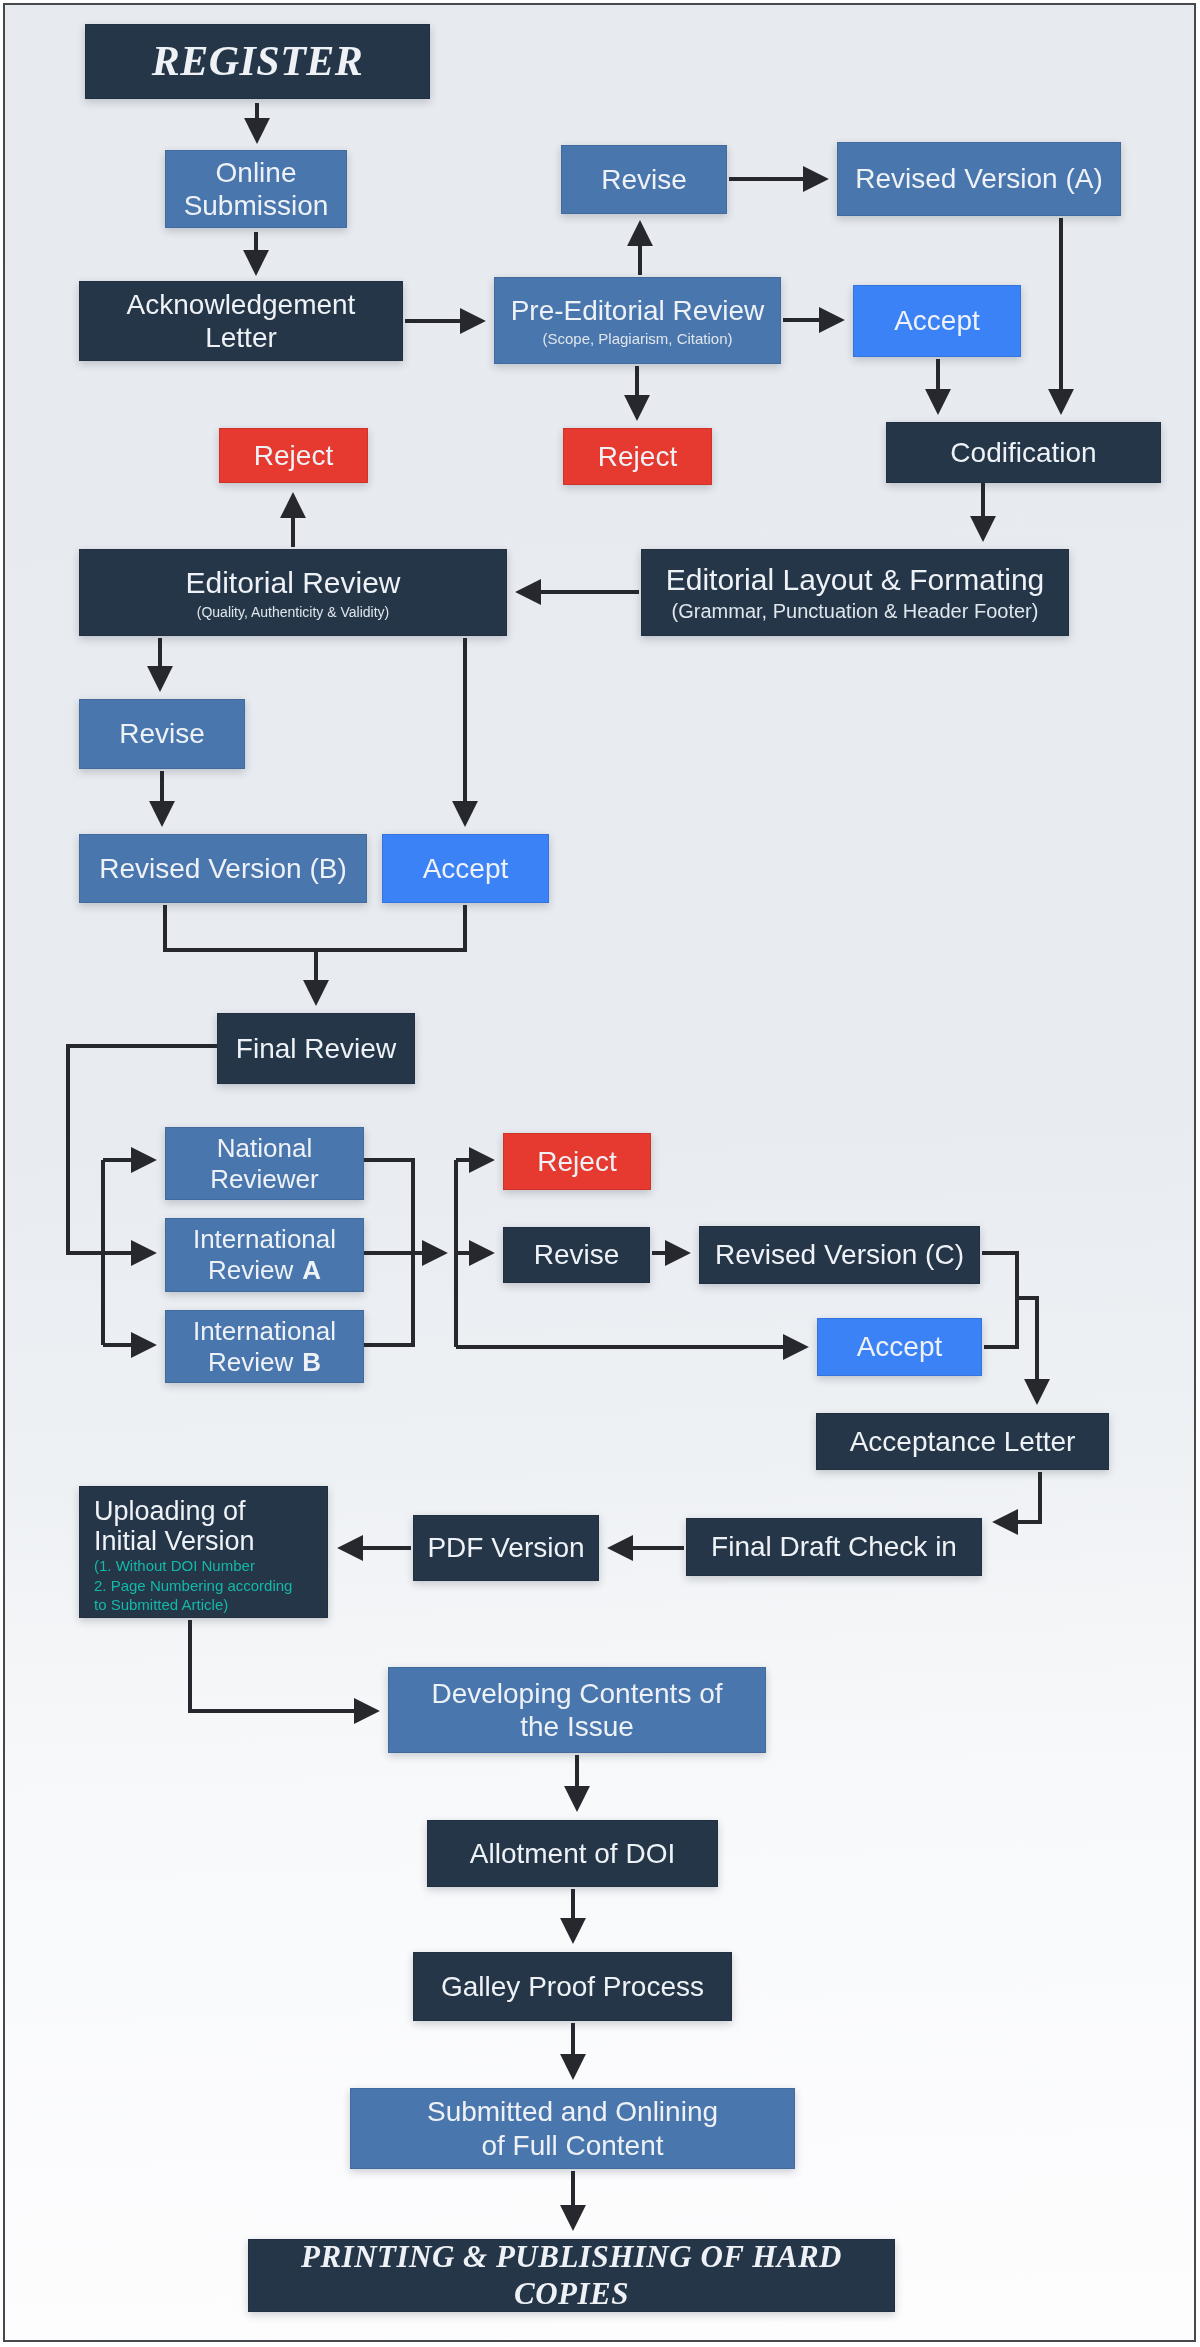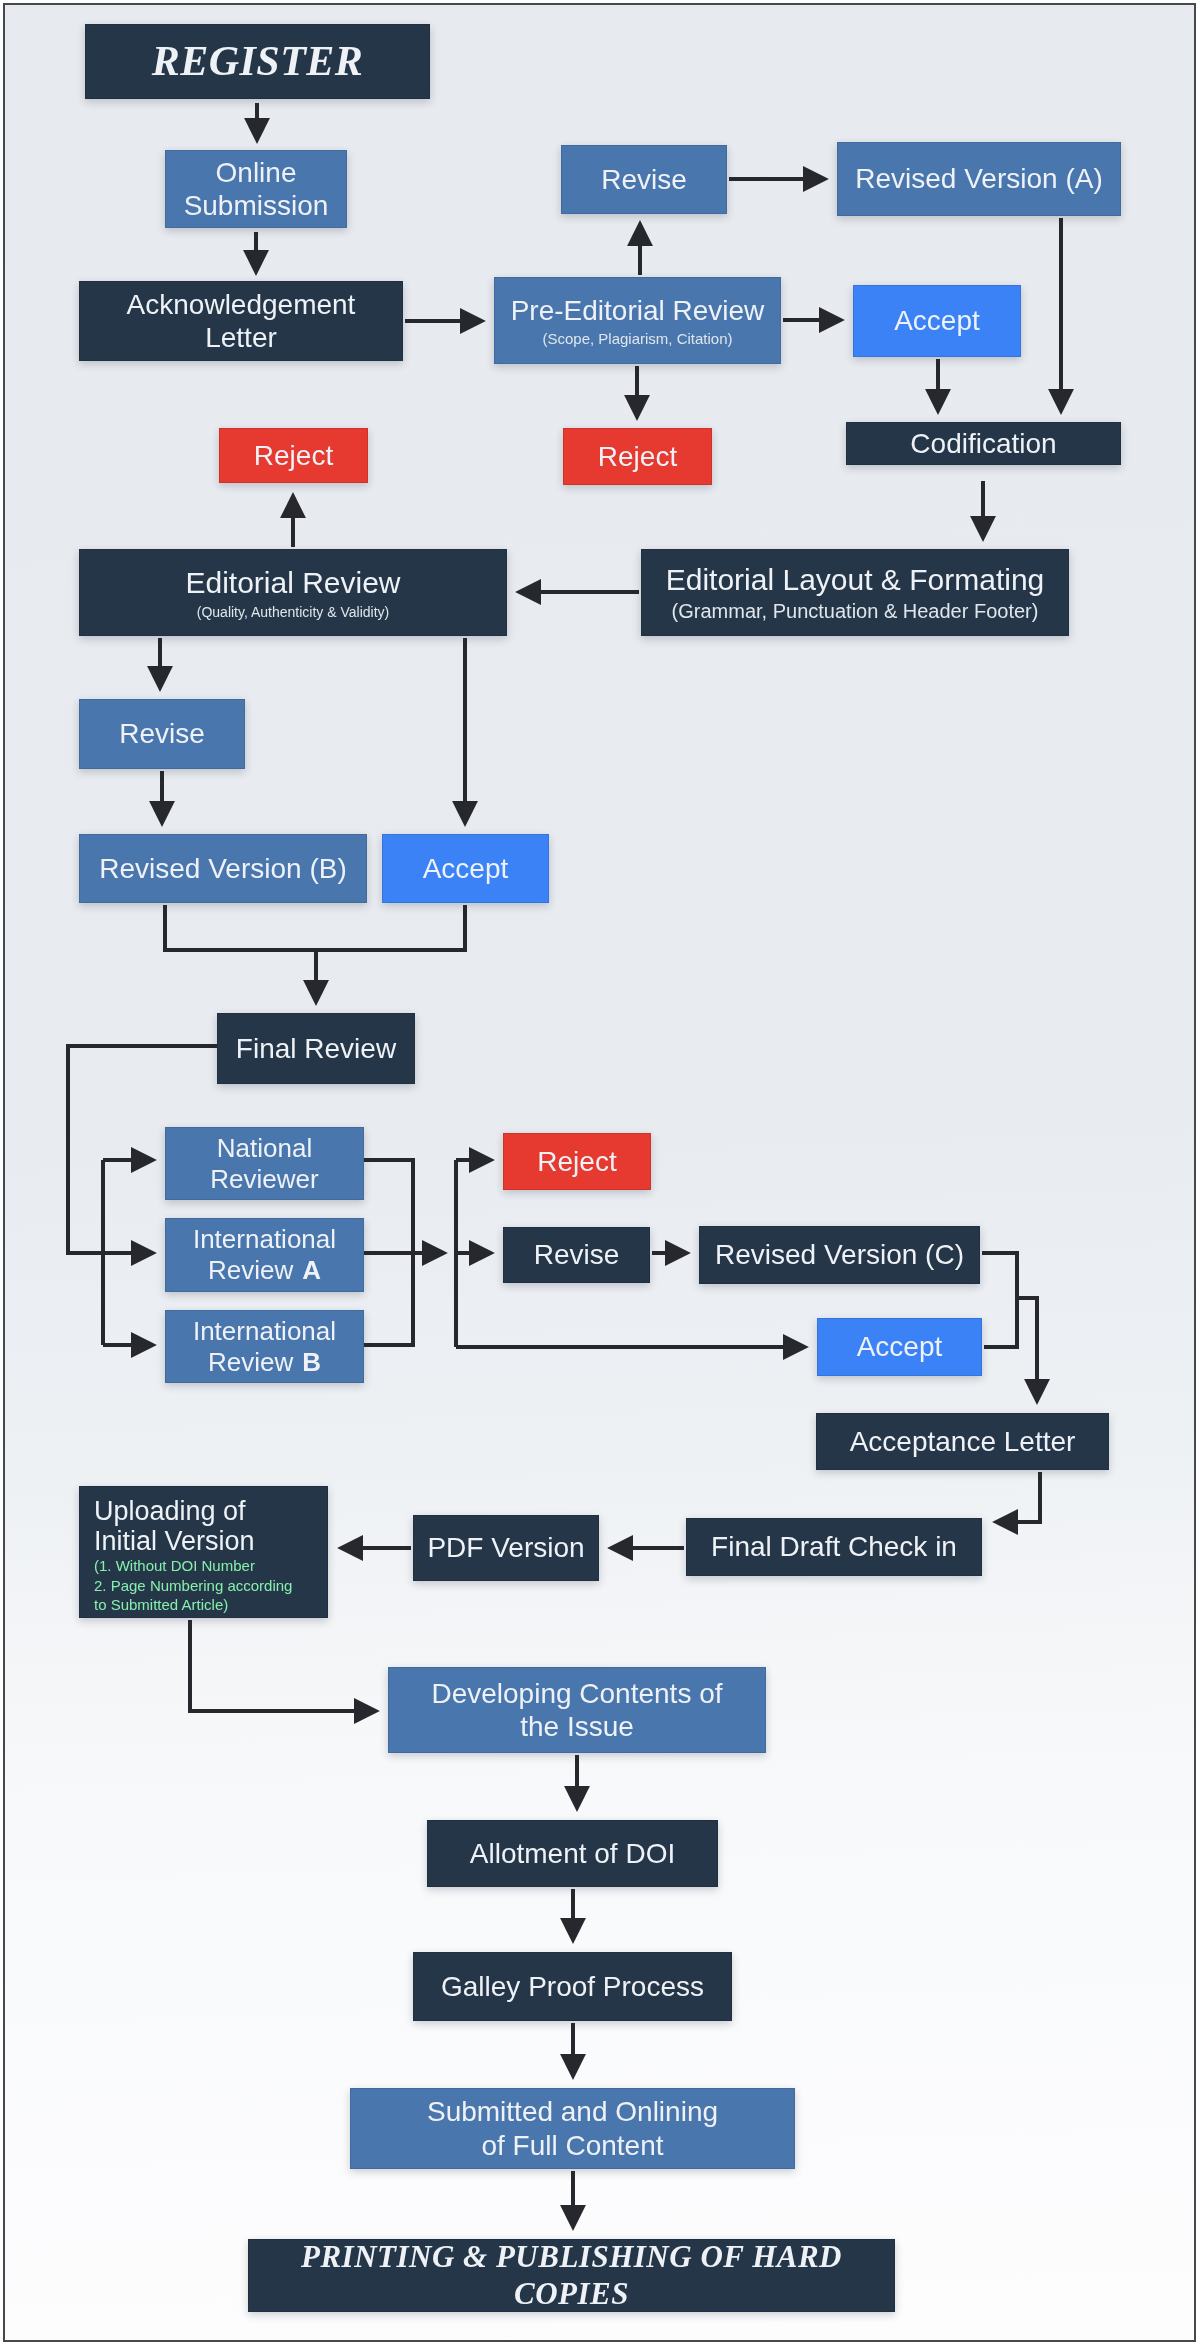--- a/index.html
+++ b/index.html
@@ -16,21 +16,21 @@
   .node.blue{background:#4a76ae;}
   .node.green{background:#3b82f6;}
   .node.red{background:#e6392f;}
   .node .line{display:block;line-height:1.18;}
   .node .tail{margin-left:9px;font-weight:700;}
   .node .sub{display:block;line-height:1.15;margin-top:3px;color:#dfe6ec;}
   .node.title-box{font-family:"Liberation Serif",serif;font-weight:700;letter-spacing:.5px;font-style:italic;}
   .node.left-box{align-items:flex-start;justify-content:flex-start;text-align:left;
                  padding:10px 6px 6px 15px;}
   .node.left-box .line{line-height:1.12;}
-  .node.left-box .subline{display:block;font-size:15px;line-height:1.3;color:#86efac;}
+  .node.left-box .subline{display:block;font-size:15px;line-height:1.3;color:#14b8a6;}
 </style>
 </head>
 <body>
 
 <div class="frame">
   <div class="paper"></div>
 
   <svg id="connectors" viewBox="0 0 1200 2347" xmlns="http://www.w3.org/2000/svg">
     <defs>
       <marker id="arrow" viewBox="0 0 10 10" refX="8.5" refY="5" markerWidth="6.5" markerHeight="6.5" orient="auto-start-reverse">
@@ -100,21 +100,21 @@
       <div class="node blue" style="left: 494px; top: 277px; width: 287px; height: 87px;">
         <span class="line">Pre-Editorial Review</span>
         <span class="sub" style="font-size: 15px;">(Scope, Plagiarism, Citation)</span>
       </div>
       <div class="node green" style="left: 853px; top: 285px; width: 168px; height: 72px;">
         <span class="line">Accept</span>
       </div>
       <div class="node red" style="left: 563px; top: 428px; width: 149px; height: 57px;">
         <span class="line">Reject</span>
       </div>
-      <div class="node navy" style="left: 846px; top: 422px; width: 275px; height: 43px;">
+      <div class="node navy" style="left: 886px; top: 422px; width: 275px; height: 61px;">
         <span class="line">Codification</span>
       </div>
       <div class="node navy" style="left: 641px; top: 549px; width: 428px; height: 87px; font-size: 30px;">
         <span class="line">Editorial Layout &amp; Formating</span>
         <span class="sub" style="font-size: 20px;">(Grammar, Punctuation &amp; Header Footer)</span>
       </div>
       <div class="node navy" style="left: 79px; top: 549px; width: 428px; height: 87px; font-size: 30px;">
         <span class="line">Editorial Review</span>
         <span class="sub" style="font-size: 14px;">(Quality, Authenticity &amp; Validity)</span>
       </div>

